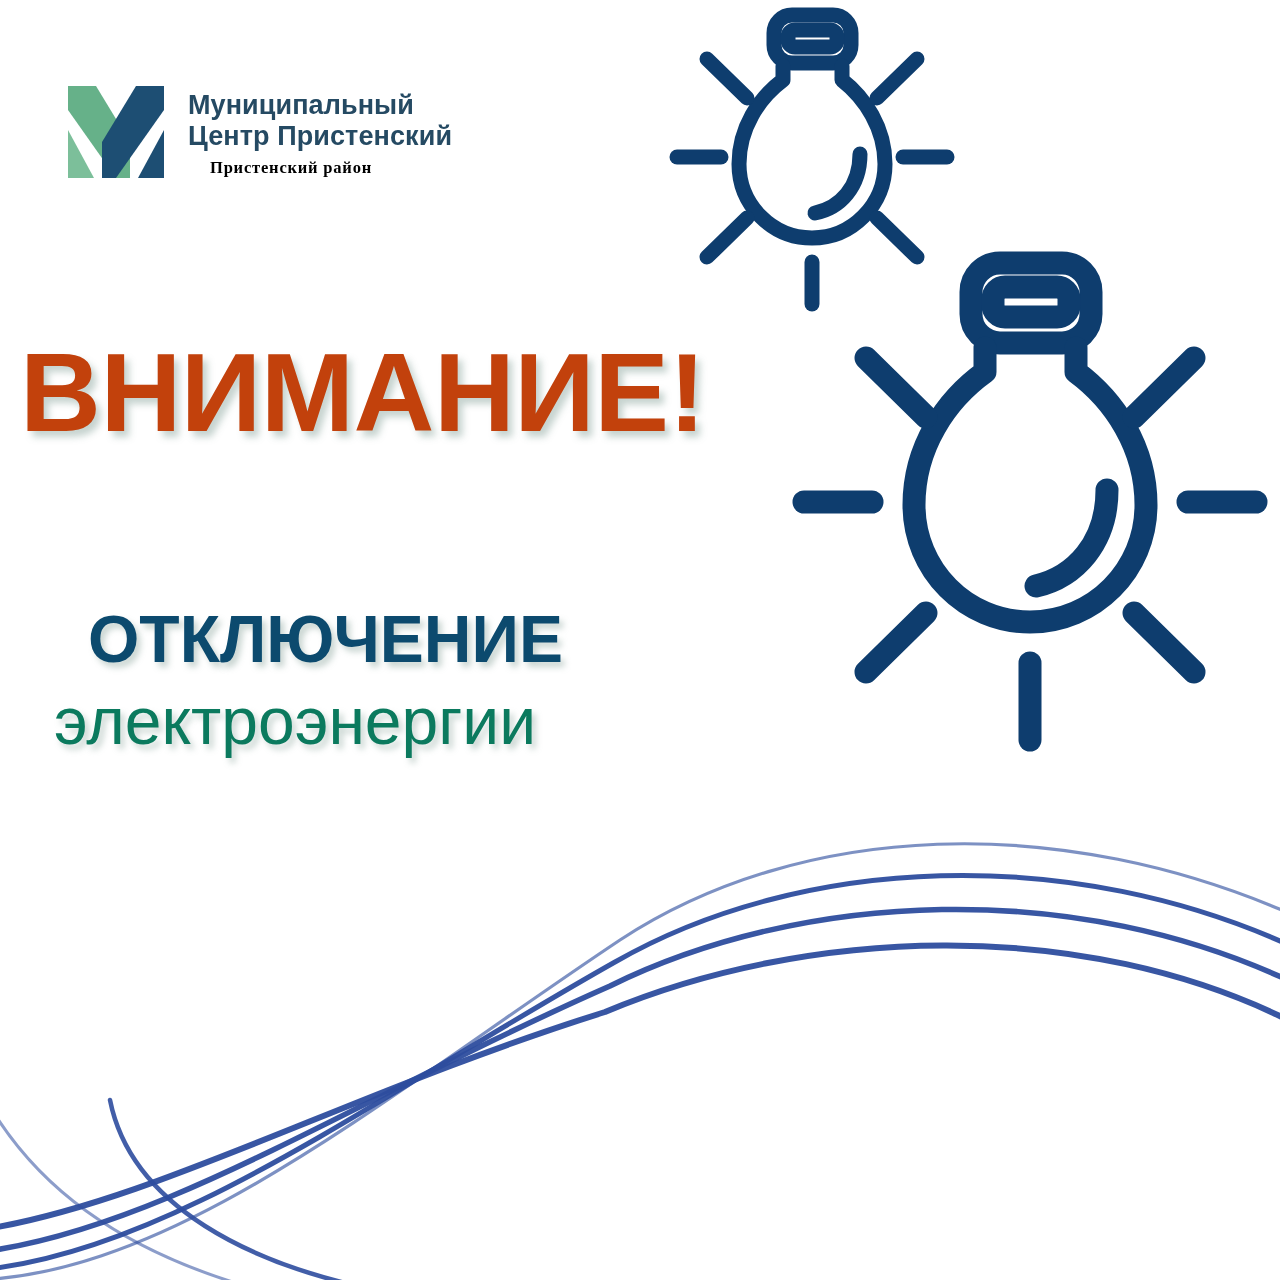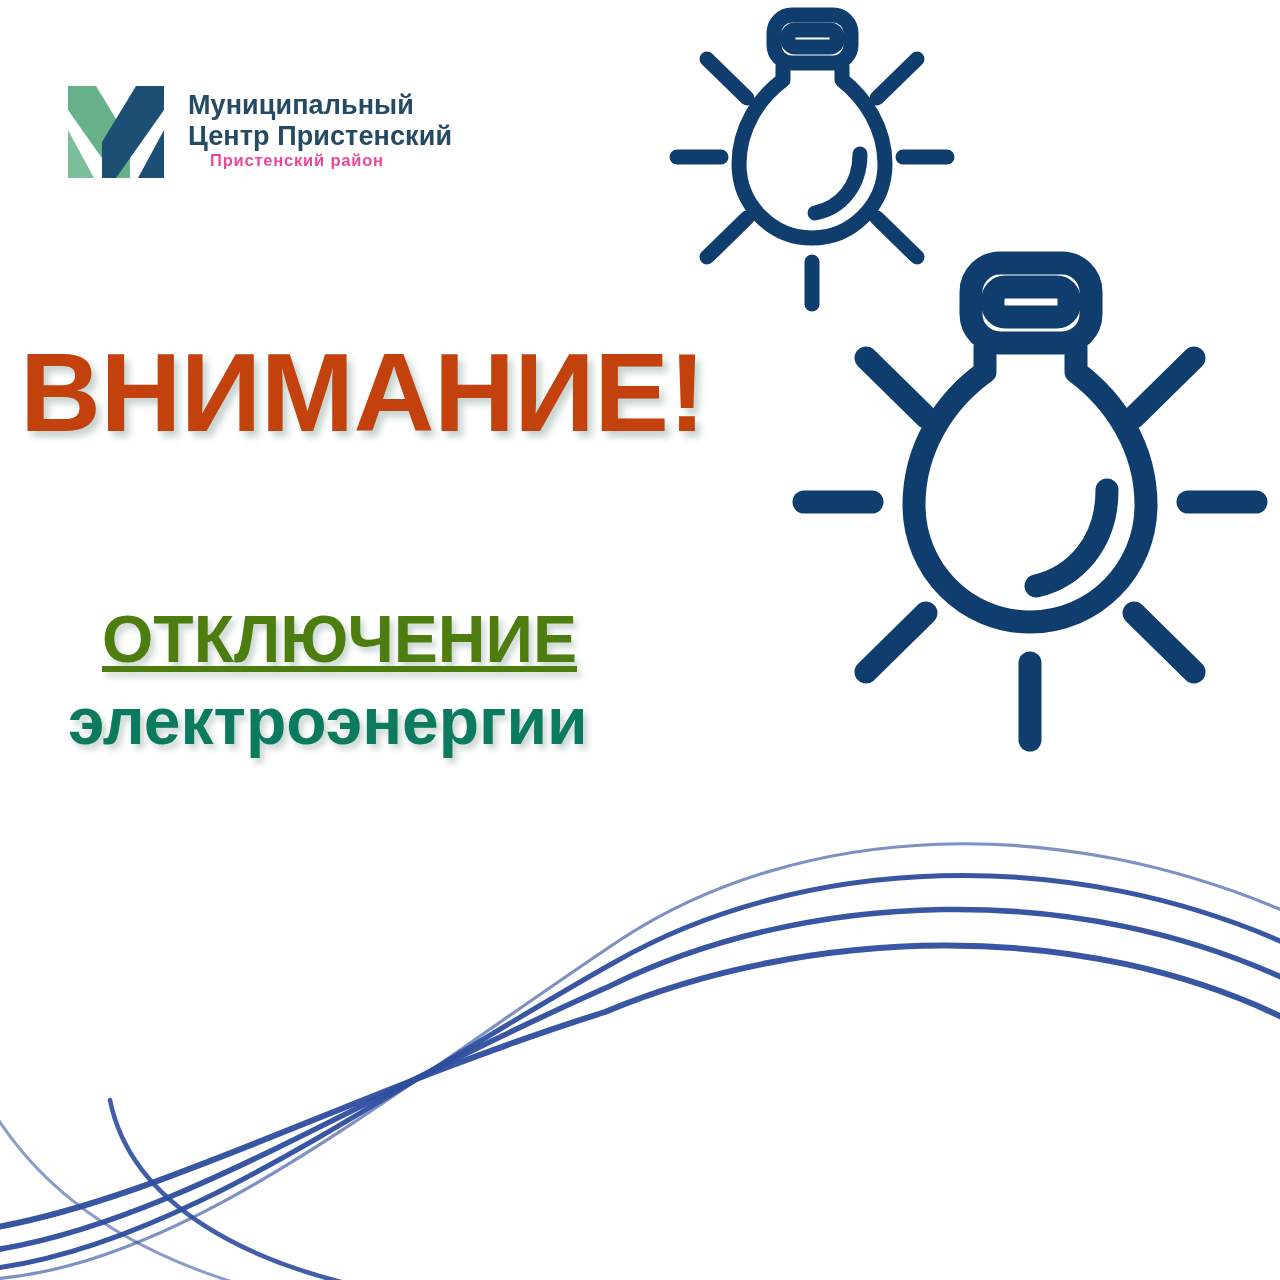--- a/index.html
+++ b/index.html
@@ -40,60 +40,61 @@
   }
   .logo-line {
     font-size: 27px;
     font-weight: 700;
     color: #254a63;
     line-height: 1.13;
     letter-spacing: 0.1px;
     white-space: nowrap;
   }
   .logo-sub {
+    margin-top: 7px;
     margin-left: 22px;
     font-size: 16.5px;
     font-weight: 700;
-    color: #ec4899;
+    color: #000000;
     letter-spacing: 0.8px;
     white-space: nowrap;
+    font-family: Liberation Serif, serif;
   }
 
   
   .headline {
     position: absolute;
     left: 20px;
     top: 337px;
     font-size: 112px;
     font-weight: 700;
     color: #c2410c;
     letter-spacing: -0.5px;
     line-height: 1;
     white-space: nowrap;
     text-shadow: 5px 6px 7px rgba(120,150,140,0.42);
   }
   .subhead-1 {
     position: absolute;
-    left: 102px;
+    left: 88px;
     top: 606px;
     font-size: 66px;
     font-weight: 700;
-    color: #4d7c0f;
+    color: #0c4a6e;
     letter-spacing: 0px;
     line-height: 1;
     white-space: nowrap;
     text-shadow: 4px 5px 6px rgba(120,150,140,0.40);
-    text-decoration: underline;
   }
   .subhead-2 {
     position: absolute;
-    left: 68px;
+    left: 54px;
     top: 688px;
     font-size: 66px;
-    font-weight: 700;
+    font-weight: 400;
     color: #0b7a5e;
     letter-spacing: 0px;
     line-height: 1;
     white-space: nowrap;
     text-shadow: 4px 5px 6px rgba(120,150,140,0.40);
   }
 
   
   .bulb-small {
     position: absolute;

